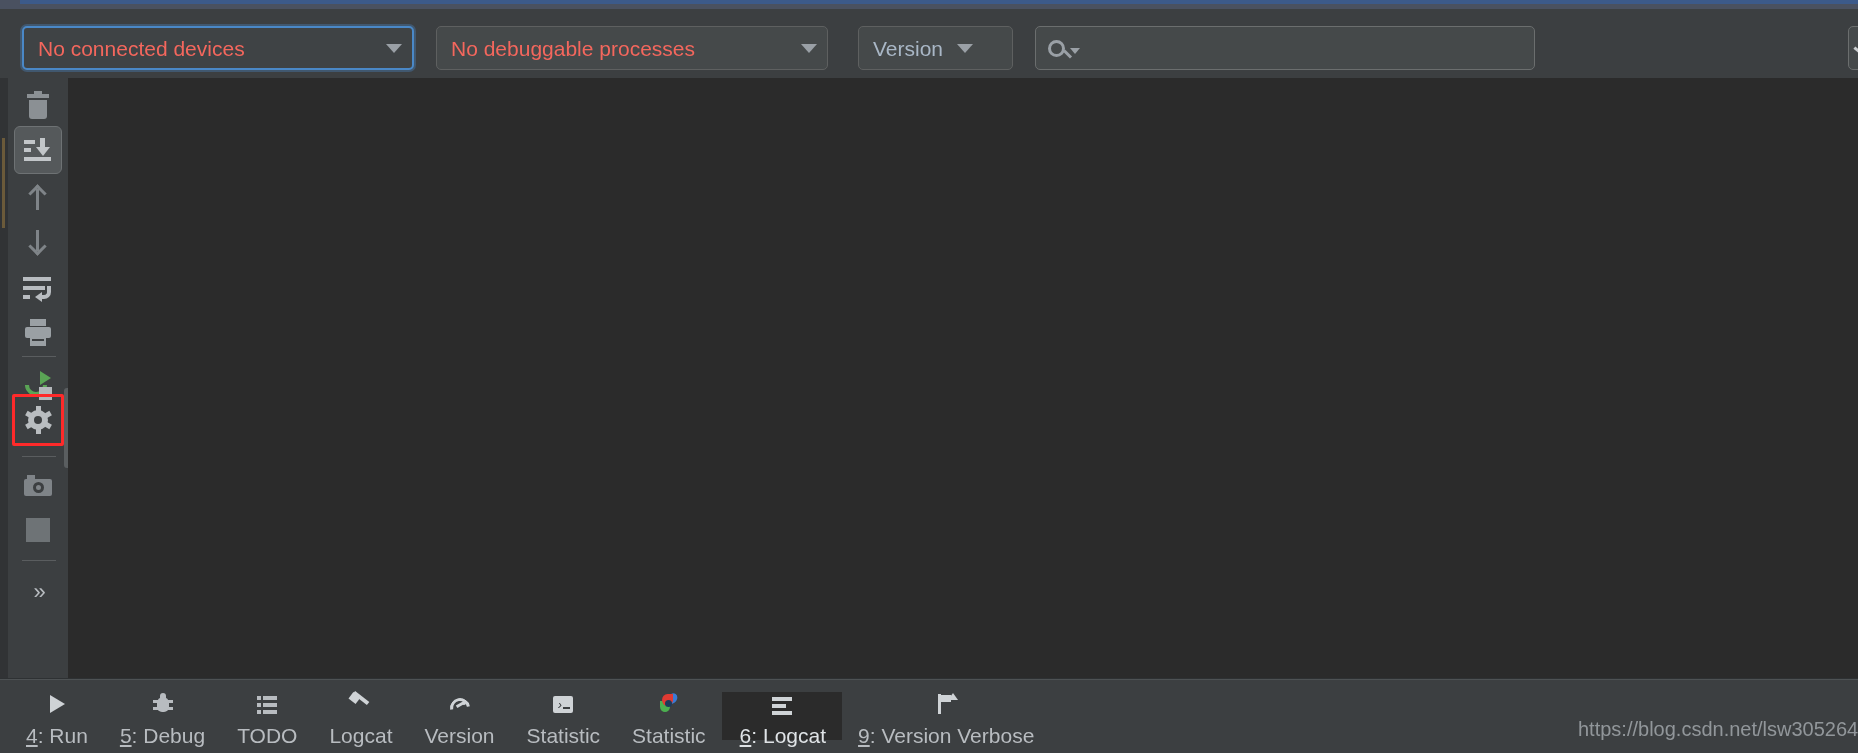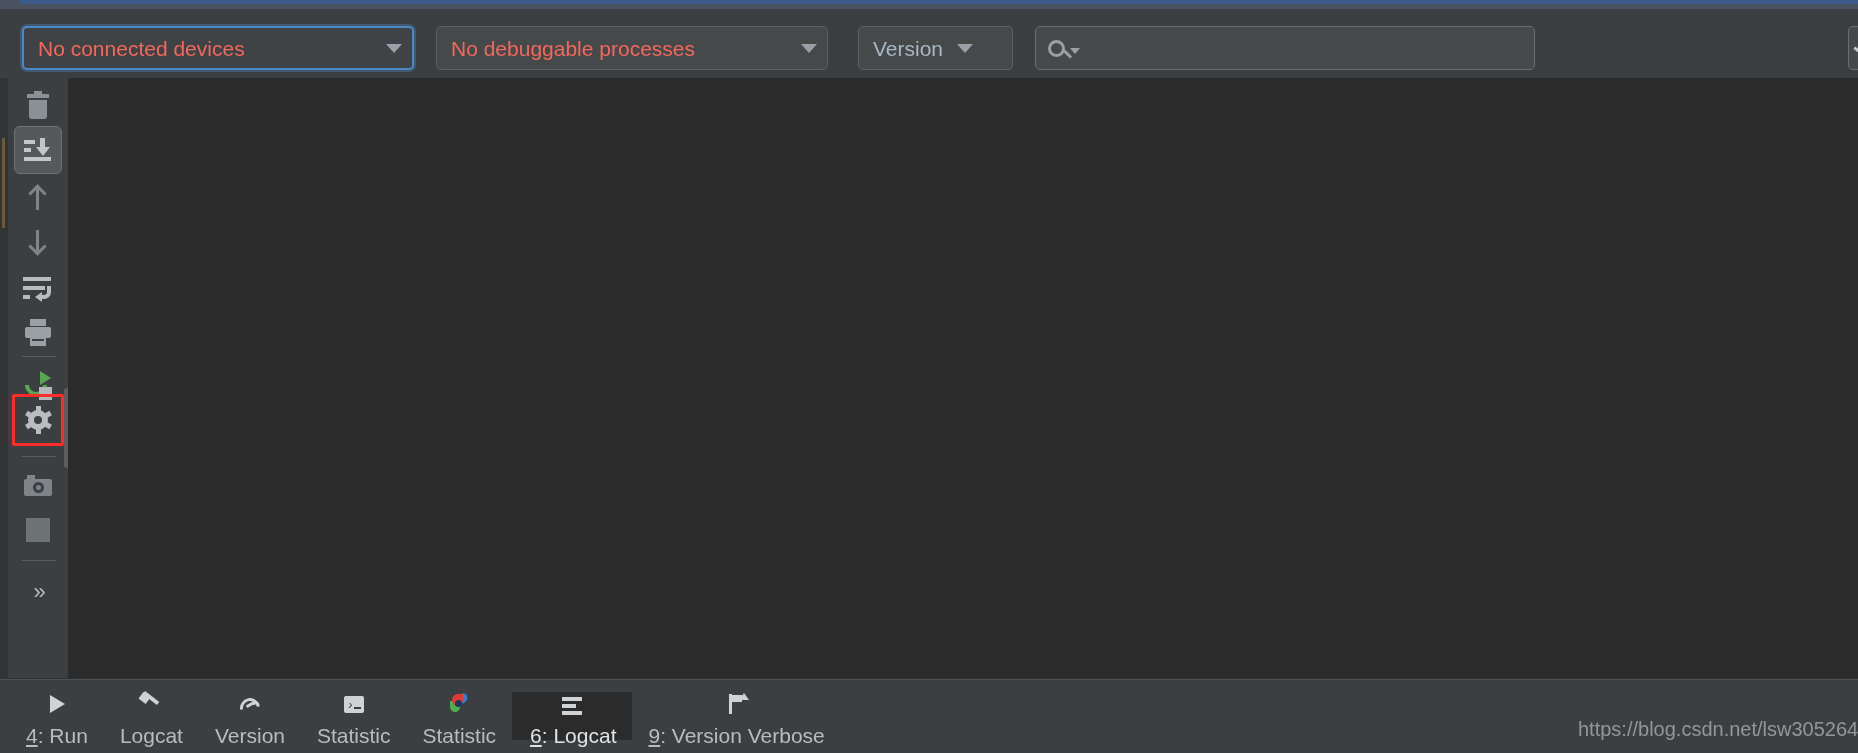--- a/index.html
+++ b/index.html
@@ -558,21 +558,43 @@
 
     <div class="tabs">
 
       <div class="tab">
         <span class="tab-ico ti-run">
             <i class="tri"></i>
           </span>
         <span class="tab-label"><u>4</u><span>: Run</span></span>
       </div>
 
-
+      <div class="tab">
+        <span class="tab-ico ti-debug">
+          <i class="h"></i>
+            <i class="b"></i>
+            <i class="a1"></i>
+            <i class="a2"></i>
+            <i class="a3"></i>
+            <i class="a4"></i>
+        </span>
+        <span class="tab-label"><u>5</u><span>: Debug</span></span>
+      </div>
+
+      <div class="tab">
+        <span class="tab-ico ti-todo">
+          <i class="d" style="top:4px"></i>
+            <i class="l" style="top:4px"></i>
+          <i class="d" style="top:11px"></i>
+            <i class="l" style="top:11px"></i>
+          <i class="d" style="top:18px"></i>
+            <i class="l" style="top:18px"></i>
+        </span>
+        <span class="tab-label">TODO</span>
+      </div>
 
 
       <div class="tab">
         <span class="tab-ico ti-build">
           <i class="hm"></i>
             <i class="hd"></i>
         </span>
         <span class="tab-label">Logcat</span>
       </div>
 

